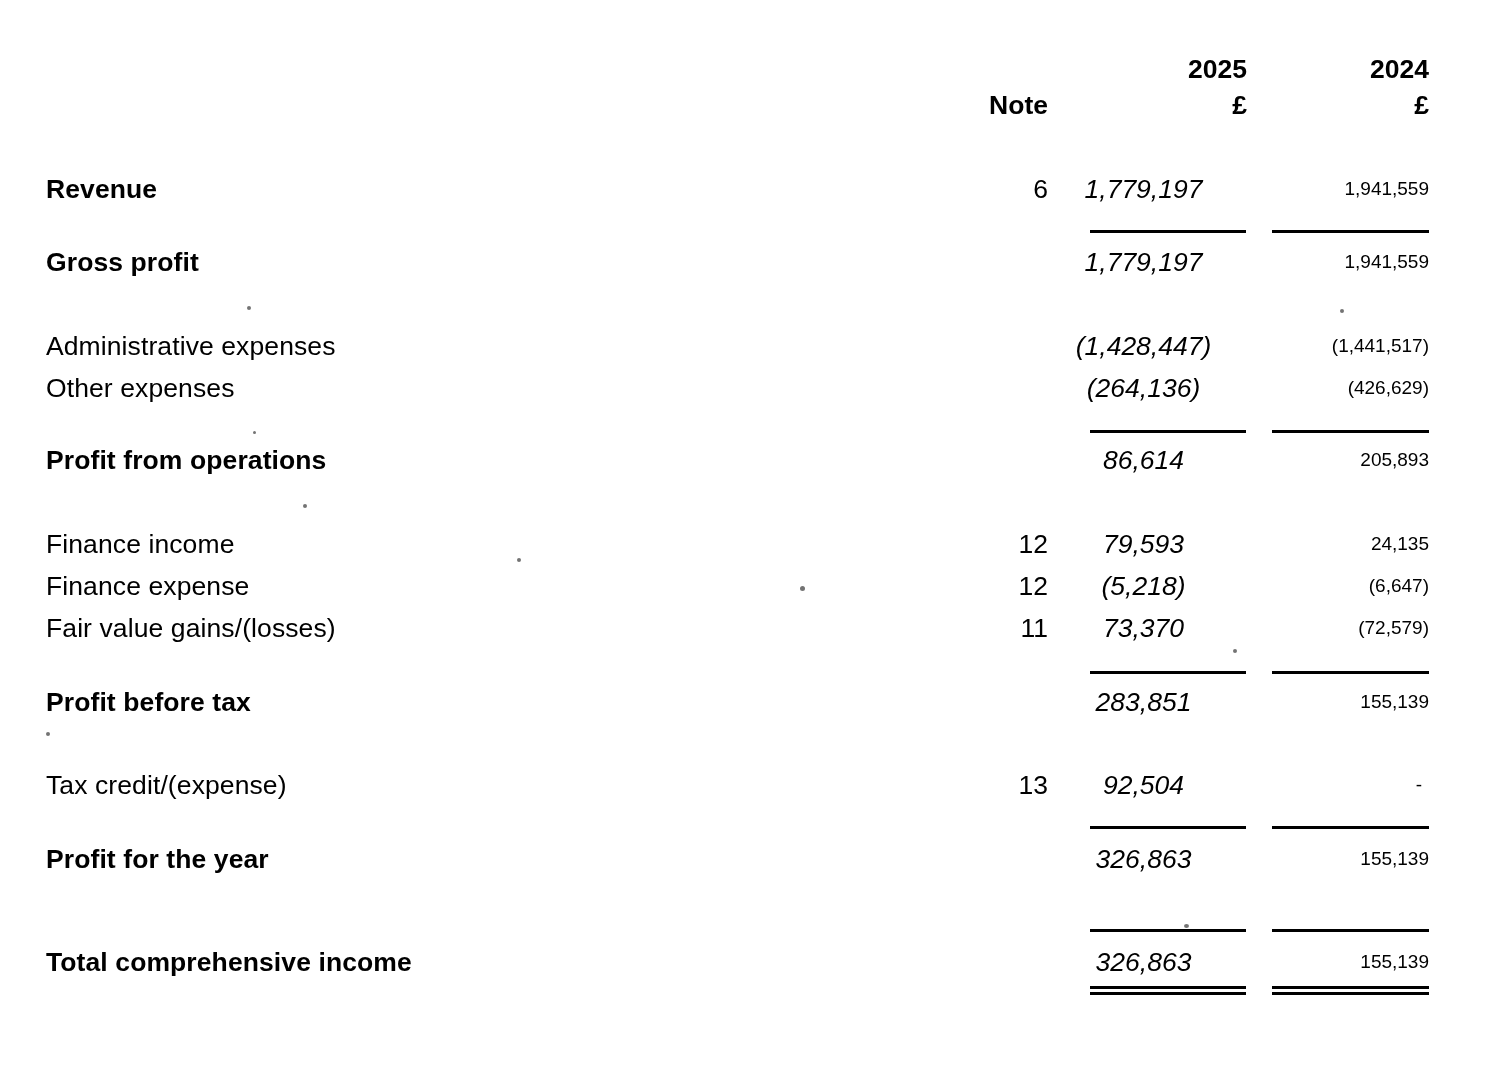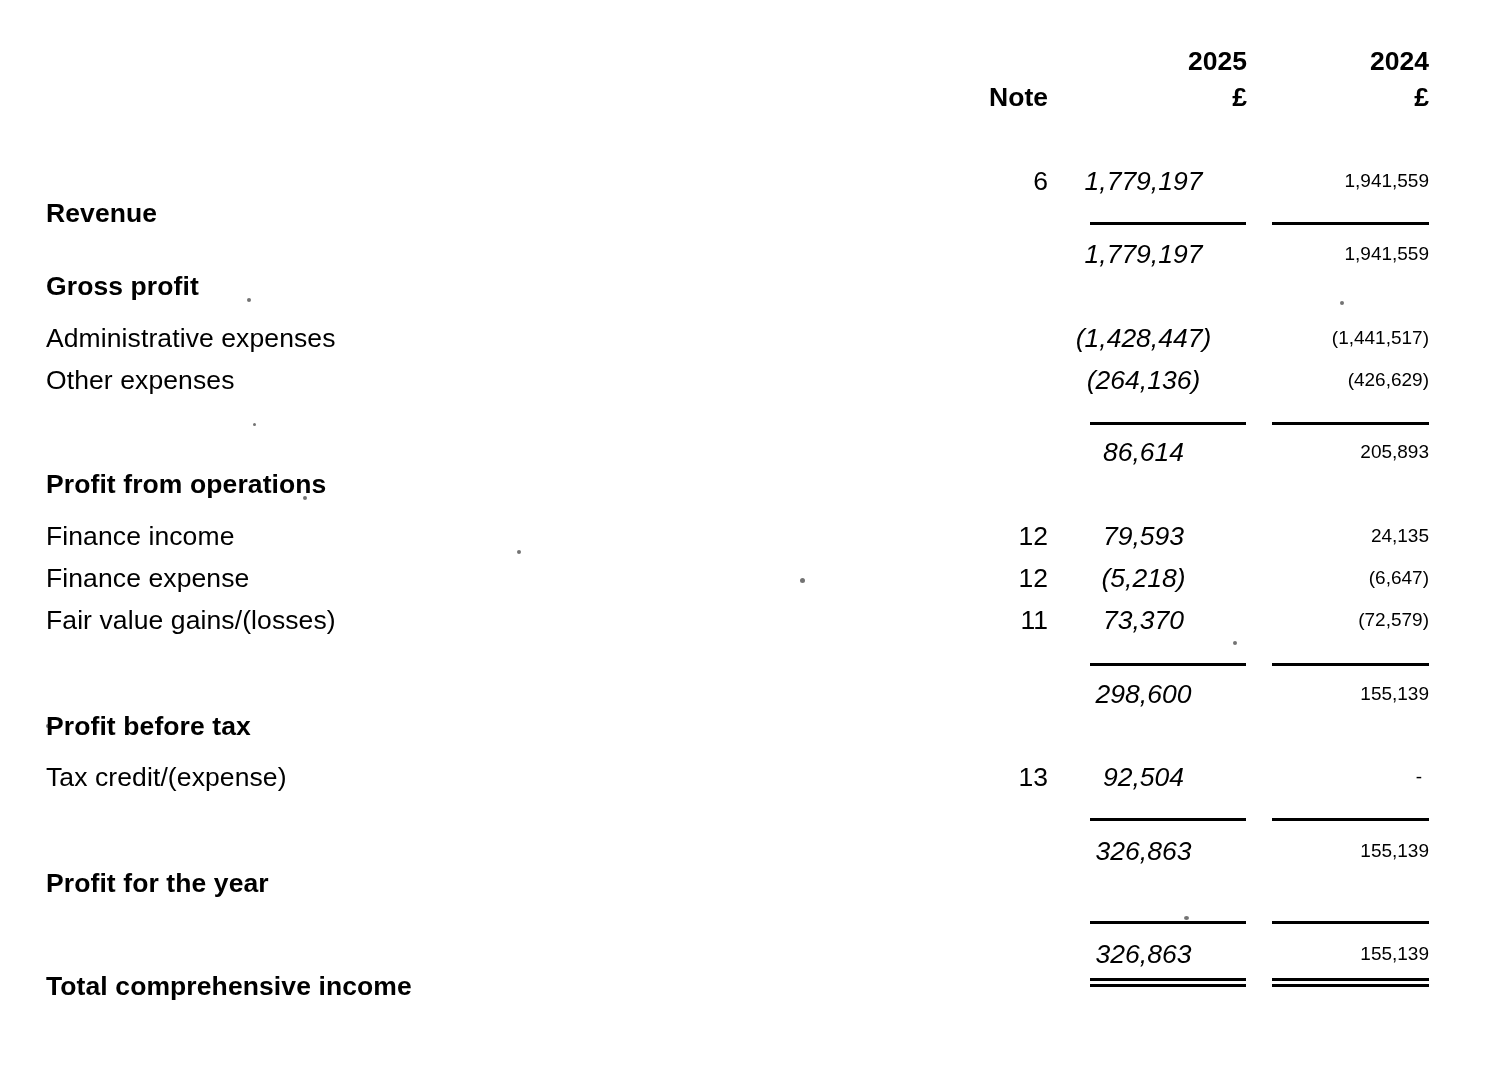--- a/index.html
+++ b/index.html
@@ -13,42 +13,42 @@
     font-family: "Liberation Sans", sans-serif;
     color: #000000;
     position: relative;
     overflow: hidden;
     -webkit-font-smoothing: antialiased;
   }
 
   .sheet {
     position: absolute;
     left: 0;
-    top: 8px;
+    top: 16px;
     width: 1488px;
     height: 1032px;
   }
 
   
   .row {
     position: absolute;
     left: 0;
     width: 1488px;
     height: 0;
   }
   .label {
     position: absolute;
     left: 46px;
     top: 0;
     font-size: 26.5px;
     line-height: 30px;
     white-space: nowrap;
     letter-spacing: 0.1px;
   }
-  .label.bold { font-weight: bold; margin-top: 32px; }
+  .label.bold { font-weight: bold; }
 
   .note {
     position: absolute;
     left: 948px;
     width: 100px;
     top: 0;
     text-align: right;
     font-size: 26.5px;
     line-height: 30px;
   }
@@ -200,21 +200,21 @@
     <div class="c2025">73,370</div>
     <div class="c2024">(72,579)</div>
   </div>
 
   <div class="rule col25" style="top:655px;"></div>
   <div class="rule col24" style="top:655px;"></div>
 
   <div class="row" style="top:671px;">
     <div class="label bold">Profit before tax</div>
     <div class="note"></div>
-    <div class="c2025">298,600</div>
+    <div class="c2025">283,851</div>
     <div class="c2024">155,139</div>
   </div>
 
   <div class="row" style="top:754px;">
     <div class="label">Tax credit/(expense)</div>
     <div class="note">13</div>
     <div class="c2025">92,504</div>
     <div class="c2024" style="width:200px;">-</div>
   </div>
 

